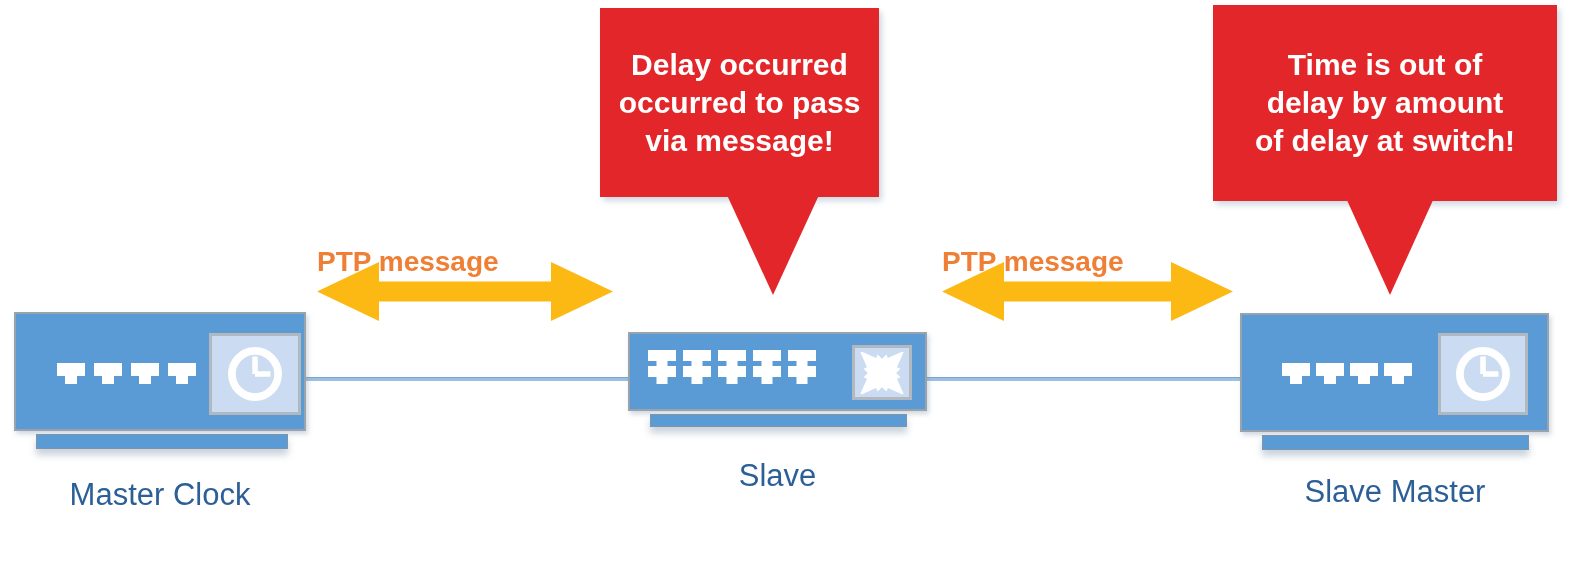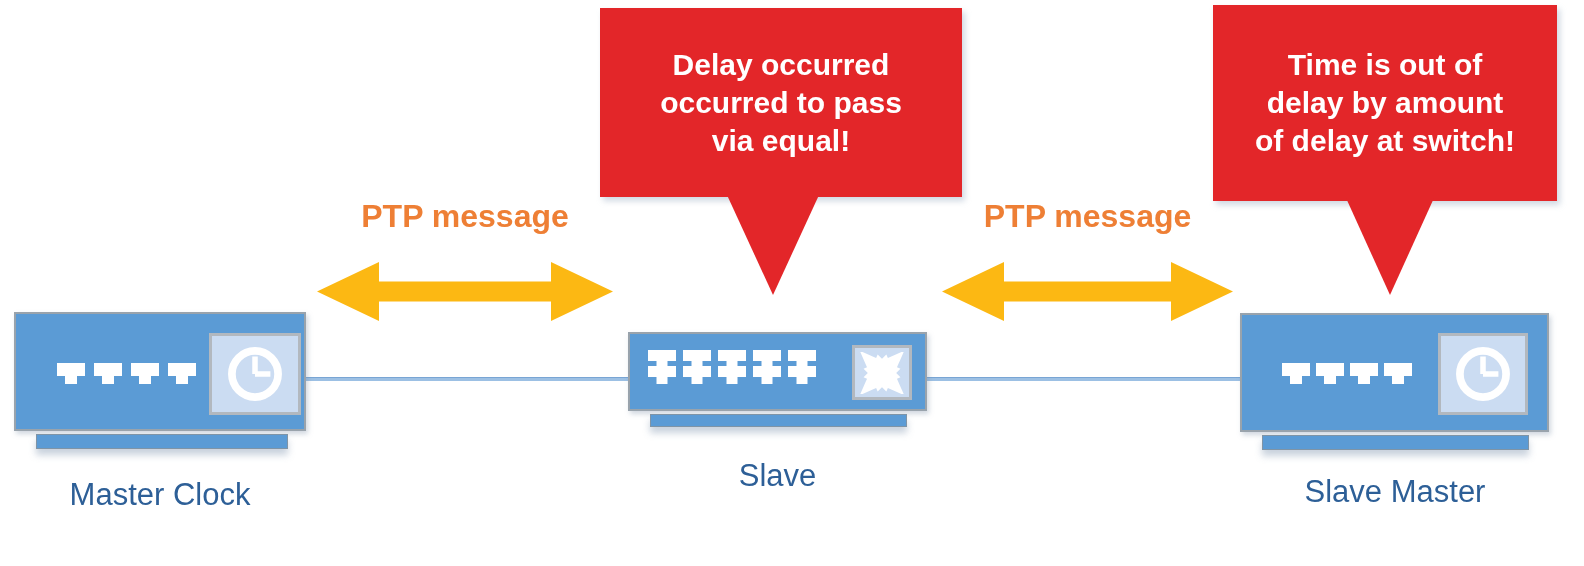--- a/index.html
+++ b/index.html
@@ -64,54 +64,54 @@
     position:absolute; color:var(--device-label-blue,#2d5f97);
     font-size:31px; text-align:center;
   }
   #master-label { left:10px;   top:477px; width:300px; }
   #switch-label { left:628px;  top:458px; width:299px; }
   #slave-label  { left:1240px; top:474px; width:310px; }
 
   
   .link-label {
     position:absolute; color:var(--link-label-orange,#ee7f35);
-    font-weight:bold; font-size:32px; text-align:center;
+    font-weight:bold; font-size:28px; text-align:left;margin-top:48px;
   }
   #ptp-label-1 { left:317px; top:198px; width:296px; }
   #ptp-label-2 { left:942px; top:198px; width:291px; }
   .link-arrow { position:absolute; color:var(--arrow-gold,#fcb813); }
   #arrow-1 { left:317px; top:262px; }
   #arrow-2 { left:942px; top:262px; }
 
   
   .callout {
     position:absolute; background:var(--callout-red,#e32629);
     color:#fff; font-weight:bold; font-size:30px; line-height:38px;
     text-align:center; display:flex; flex-direction:column; justify-content:center;
     box-shadow:3px 4px 6px rgba(140,160,185,.4); box-sizing:border-box;
   }
-  #callout-1 { left:600px;  top:8px; width:362px; height:189px; }
+  #callout-1 { left:600px;  top:8px; width:279px; height:189px; }
   #callout-2 { left:1213px; top:5px; width:344px; height:196px; }
   .callout-tail {
     position:absolute; width:0; height:0;
     border-left:46px solid transparent; border-right:46px solid transparent;
     border-top:100px solid var(--callout-red,#e32629);
   }
   #callout-1-tail { left:727px;  top:195px; }
   #callout-2-tail { left:1346px; top:198px; border-left-width:44px; border-right-width:44px; border-top-width:97px; }
 </style>
 </head>
 <body>
 
 <div class="canvas">
 
   <div class="callout" id="callout-1">
     <div>Delay occurred</div>
     <div>occurred to pass</div>
-    <div>via equal!</div>
+    <div>via message!</div>
   </div>
   <div class="callout-tail" id="callout-1-tail"></div>
 
   <div class="callout" id="callout-2">
     <div>Time is out of</div>
     <div>delay by amount</div>
     <div>of delay at switch!</div>
   </div>
   <div class="callout-tail" id="callout-2-tail"></div>
 

